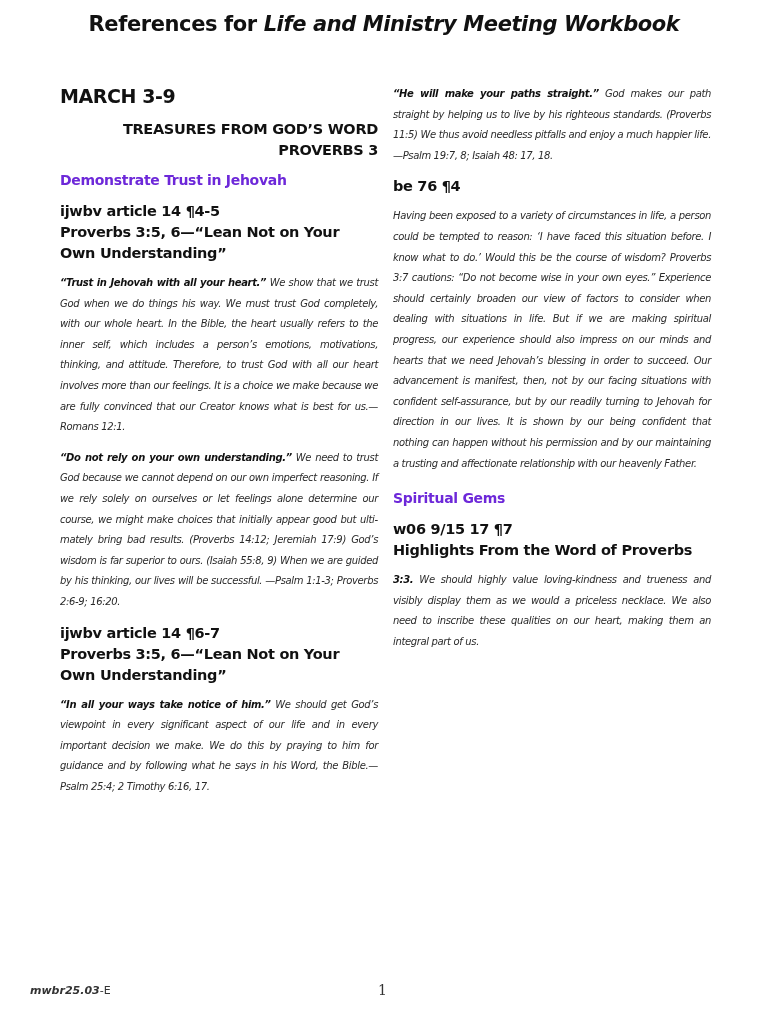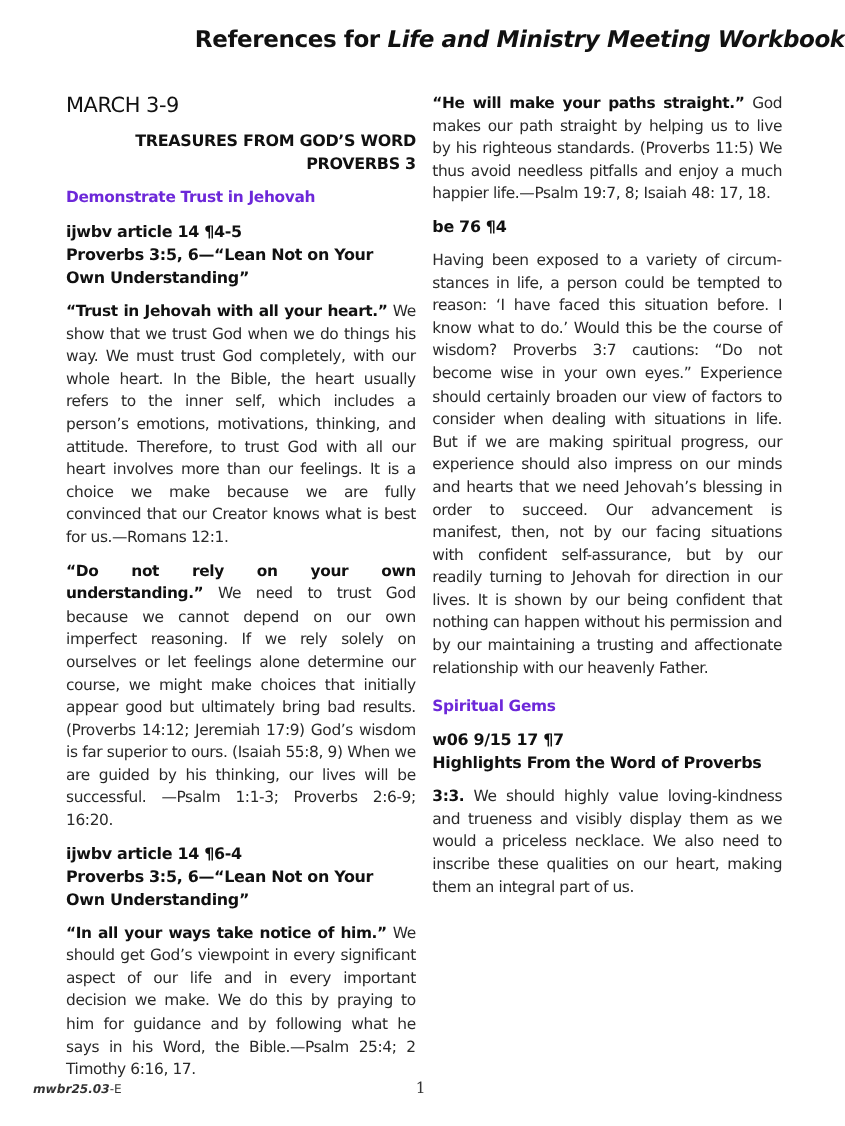--- a/index.html
+++ b/index.html
@@ -11,43 +11,43 @@
       width: 768px;
       height: 1024px;
       position: relative;
       overflow: hidden;
       font-family: "DejaVu Sans", sans-serif;
       color: #222222;
     }
     .page-title {
       position: absolute;
       left: 0;
-      top: 24px;
+      top: 12px;
       width: 768px;
-      text-align: right;
+      text-align: center;
       font-family: "DejaVu Sans", sans-serif;
       font-size: 21px;
       font-weight: bold;
       color: #111111;
       letter-spacing: -0.4px;
       margin: 0;
     }
     .page-title i { font-style: italic; }
 
     .col {
       position: absolute;
       top: 84px;
       width: 318px;
     }
     .col-left { left: 60px; }
     .col-right { left: 393px; }
 
     .date-heading {
       font-size: 19px;
-      font-weight: normal;
+      font-weight: bold;
       color: #111;
       margin: 0 0 11px 0;
       letter-spacing: -0.4px;
       line-height: 24px;
     }
     .section-heading {
       font-size: 14.5px;
       font-weight: bold;
       color: #111;
       line-height: 21px;
@@ -66,27 +66,28 @@
     .ref-block {
       margin: 0 0 9px 0;
       font-size: 14.5px;
       font-weight: bold;
       color: #111;
       line-height: 21px;
       letter-spacing: -0.3px;
     }
     .ref-block .pub { }
     .para {
-      font-size: 14px;
+      font-size: 10px;
       line-height: 20.6px;
       text-align: justify;
       color: #2a2a2a;
       margin: 0 0 10px 0;
       letter-spacing: -0.35px;
       hyphens: manual;
+      font-style: italic;
     }
     .para .lead {
       font-weight: bold;
       color: #111;
     }
     .footer-code {
       position: absolute;
       left: 30px;
       top: 984px;
       font-size: 11px;
@@ -120,21 +121,21 @@
   <div class="ref-block">
     <div><span class="pub">ijwbv</span><span> article 14 ¶4-5</span></div>
     <div>Proverbs 3:5, 6—“Lean Not on Your Own Understanding”</div>
   </div>
 
   <p class="para"><span class="lead">“Trust in Jehovah with all your heart.”</span><span> We show that we trust God when we do things his way. We must trust God completely, with our whole heart. In the Bible, the heart usu­ally refers to the inner self, which includes a person’s emotions, motivations, thinking, and attitude. Therefore, to trust God with all our heart involves more than our feelings. It is a choice we make because we are fully convinced that our Creator knows what is best for us.—Romans 12:1.</span></p>
 
   <p class="para"><span class="lead">“Do not rely on your own understanding.”</span><span> We need to trust God because we cannot depend on our own imperfect reasoning. If we rely solely on ourselves or let feelings alone determine our course, we might make choices that initially appear good but ulti­mately bring bad results. (Proverbs 14:12; Jeremiah 17:9) God’s wisdom is far superior to ours. (Isaiah 55:8, 9) When we are guided by his thinking, our lives will be successful. —Psalm 1:1-3; Proverbs 2:6-9; 16:20.</span></p>
 
   <div class="ref-block">
-    <div><span class="pub">ijwbv</span><span> article 14 ¶6-4</span></div>
+    <div><span class="pub">ijwbv</span><span> article 14 ¶6-7</span></div>
     <div>Proverbs 3:5, 6—“Lean Not on Your Own Understanding”</div>
   </div>
 
   <p class="para"><span class="lead">“In all your ways take notice of him.”</span><span> We should get God’s viewpoint in every sig­nificant aspect of our life and in every important decision we make. We do this by praying to him for guidance and by following what he says in his Word, the Bible.—Psalm 25:4; 2 Timothy 6:16, 17.</span></p>
 </div>
 
 <div class="col col-right">
   <p class="para"><span class="lead">“He will make your paths straight.”</span><span> God makes our path straight by helping us to live by his righteous standards. (Proverbs 11:5) We thus avoid needless pitfalls and enjoy a much happier life.—Psalm 19:7, 8; Isaiah 48: 17, 18.</span></p>
 
   <div class="ref-block">

